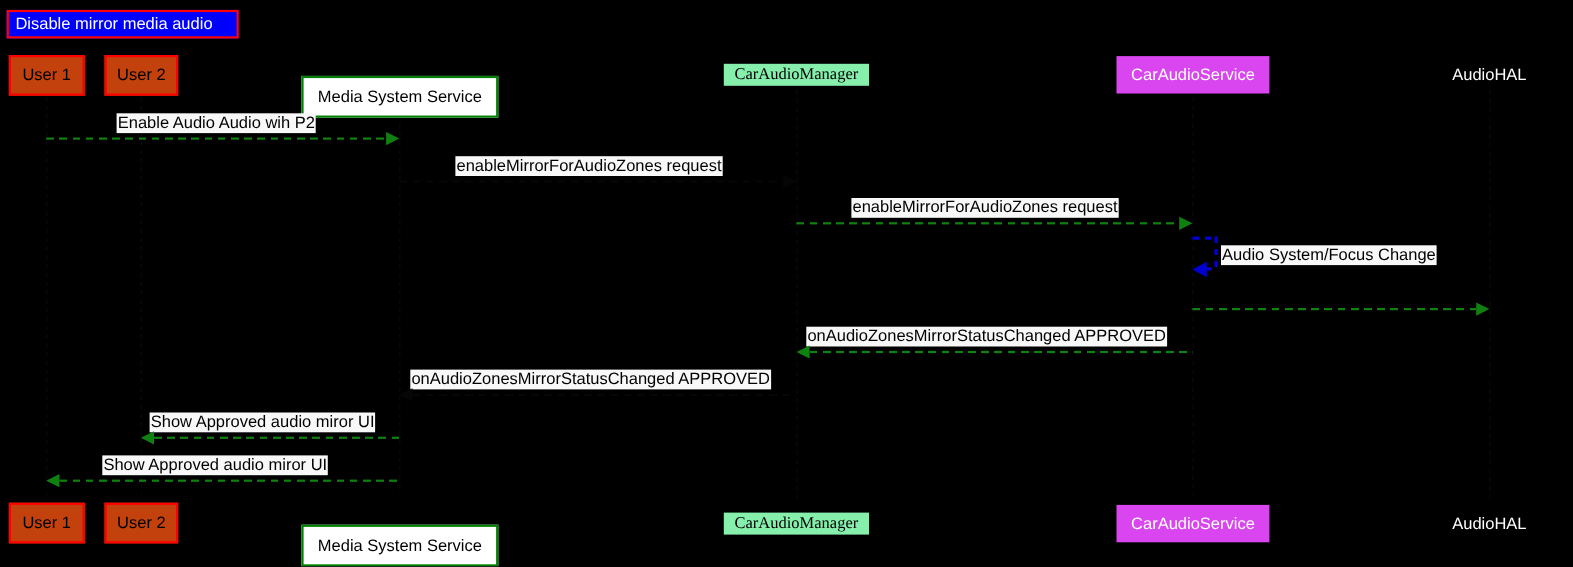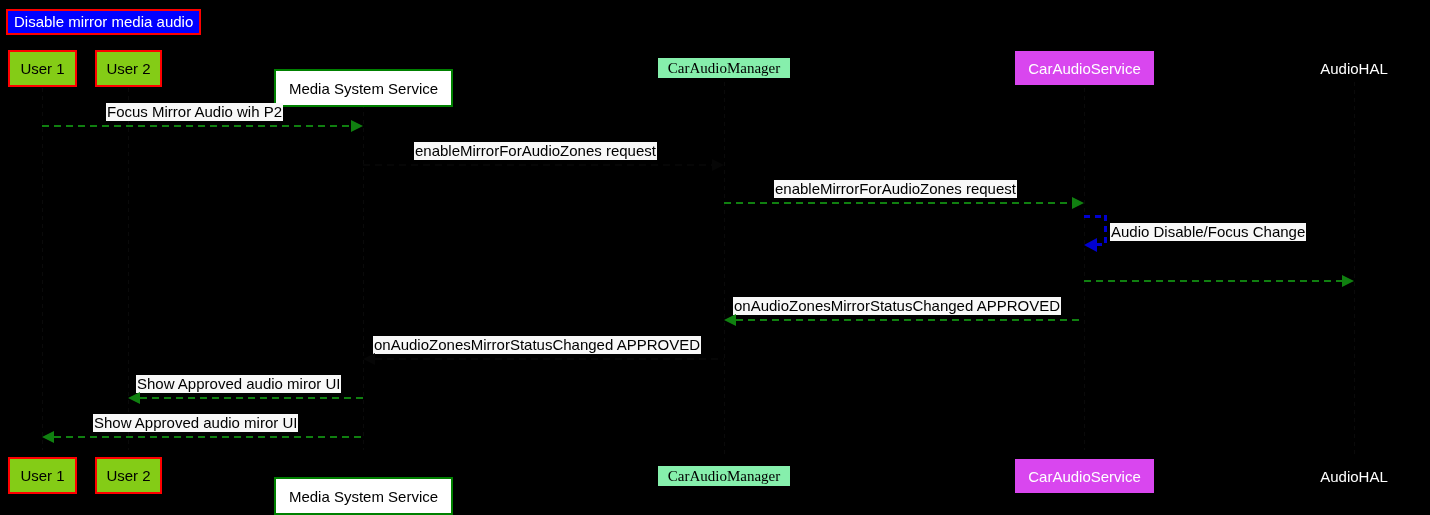--- a/index.html
+++ b/index.html
@@ -14,21 +14,21 @@
     background: #000000;
     font-family: "Liberation Sans", sans-serif;
     overflow: hidden;
   }
 
   
   .title-box {
     position: absolute;
     left: 6px;
     top: 9px;
-    padding: 2px 6px 3px 6px;
+    padding: 2px 22px 3px 6px;
     background: #0000ff;
     border: 2px solid #ff0000;
     color: #ffffff;
     font-size: 15px;
     line-height: 17px;
     white-space: nowrap;
   }
 
   
   .participant {
@@ -36,21 +36,21 @@
     box-sizing: border-box;
     text-align: center;
     font-size: 15px;
     line-height: 17px;
     white-space: nowrap;
     display: flex;
     align-items: center;
     justify-content: center;
   }
   .p-red {
-    background: #84cc16;
+    background: #c2410c;
     border: 2px solid #ff0000;
     color: #000000;
   }
   .p-green {
     background: #ffffff;
     border: 2px solid #008000;
     color: #000000;
     margin-top: 20px;
   }
   .p-white {
@@ -198,37 +198,37 @@
   </div>
 
   <div class="participant p-blue" style="left:1015px; top:51px; width:139px; height:34px;">
     <span>CarAudioService</span>
   </div>
 
   <div class="participant p-plain" style="left:1300px; top:58px; width:108px; height:20px;">
     <span>AudioHAL</span>
   </div>
 
-  <div class="msg-label lab-light" style="left:106px; top:103px;">Focus Mirror Audio wih P2</div>
+  <div class="msg-label lab-light" style="left:106px; top:103px;">Enable Audio Audio wih P2</div>
   <div class="arrow-line dash-green" style="left:42px; top:125px; width:309px;"></div>
   <div class="arrow-head head-right-green" style="left:351px; top:120px;"></div>
 
   <div class="msg-label lab-light" style="left:414px; top:142px;">enableMirrorForAudioZones request</div>
   <div class="arrow-line dash-black" style="left:363px; top:164px; width:349px;"></div>
   <div class="arrow-head head-right-black" style="left:712px; top:159px;"></div>
 
   <div class="msg-label lab-light" style="left:774px; top:180px;">enableMirrorForAudioZones request</div>
   <div class="arrow-line dash-green" style="left:724px; top:202px; width:348px;"></div>
   <div class="arrow-head head-right-green" style="left:1072px; top:197px;"></div>
 
   <div class="self-top" style="left:1084px; top:215px; width:23px;"></div>
   <div class="self-side" style="left:1104px; top:215px; height:31px;"></div>
   <div class="self-top" style="left:1096px; top:243px; width:11px;"></div>
   <div class="head-left-blue" style="left:1084px; top:238px;"></div>
-  <div class="msg-label lab-light" style="left:1110px; top:223px;">Audio Disable/Focus Change</div>
+  <div class="msg-label lab-light" style="left:1110px; top:223px;">Audio System/Focus Change</div>
 
   <div class="arrow-line dash-green" style="left:1084px; top:280px; width:258px;"></div>
   <div class="arrow-head head-right-green" style="left:1342px; top:275px;"></div>
 
   <div class="msg-label lab-light" style="left:733px; top:297px;">onAudioZonesMirrorStatusChanged APPROVED</div>
   <div class="arrow-line dash-green" style="left:736px; top:319px; width:348px;"></div>
   <div class="arrow-head head-left-green" style="left:724px; top:314px;"></div>
 
   <div class="msg-label lab-light" style="left:373px; top:336px;">onAudioZonesMirrorStatusChanged APPROVED</div>
   <div class="arrow-line dash-black" style="left:375px; top:358px; width:349px;"></div>

